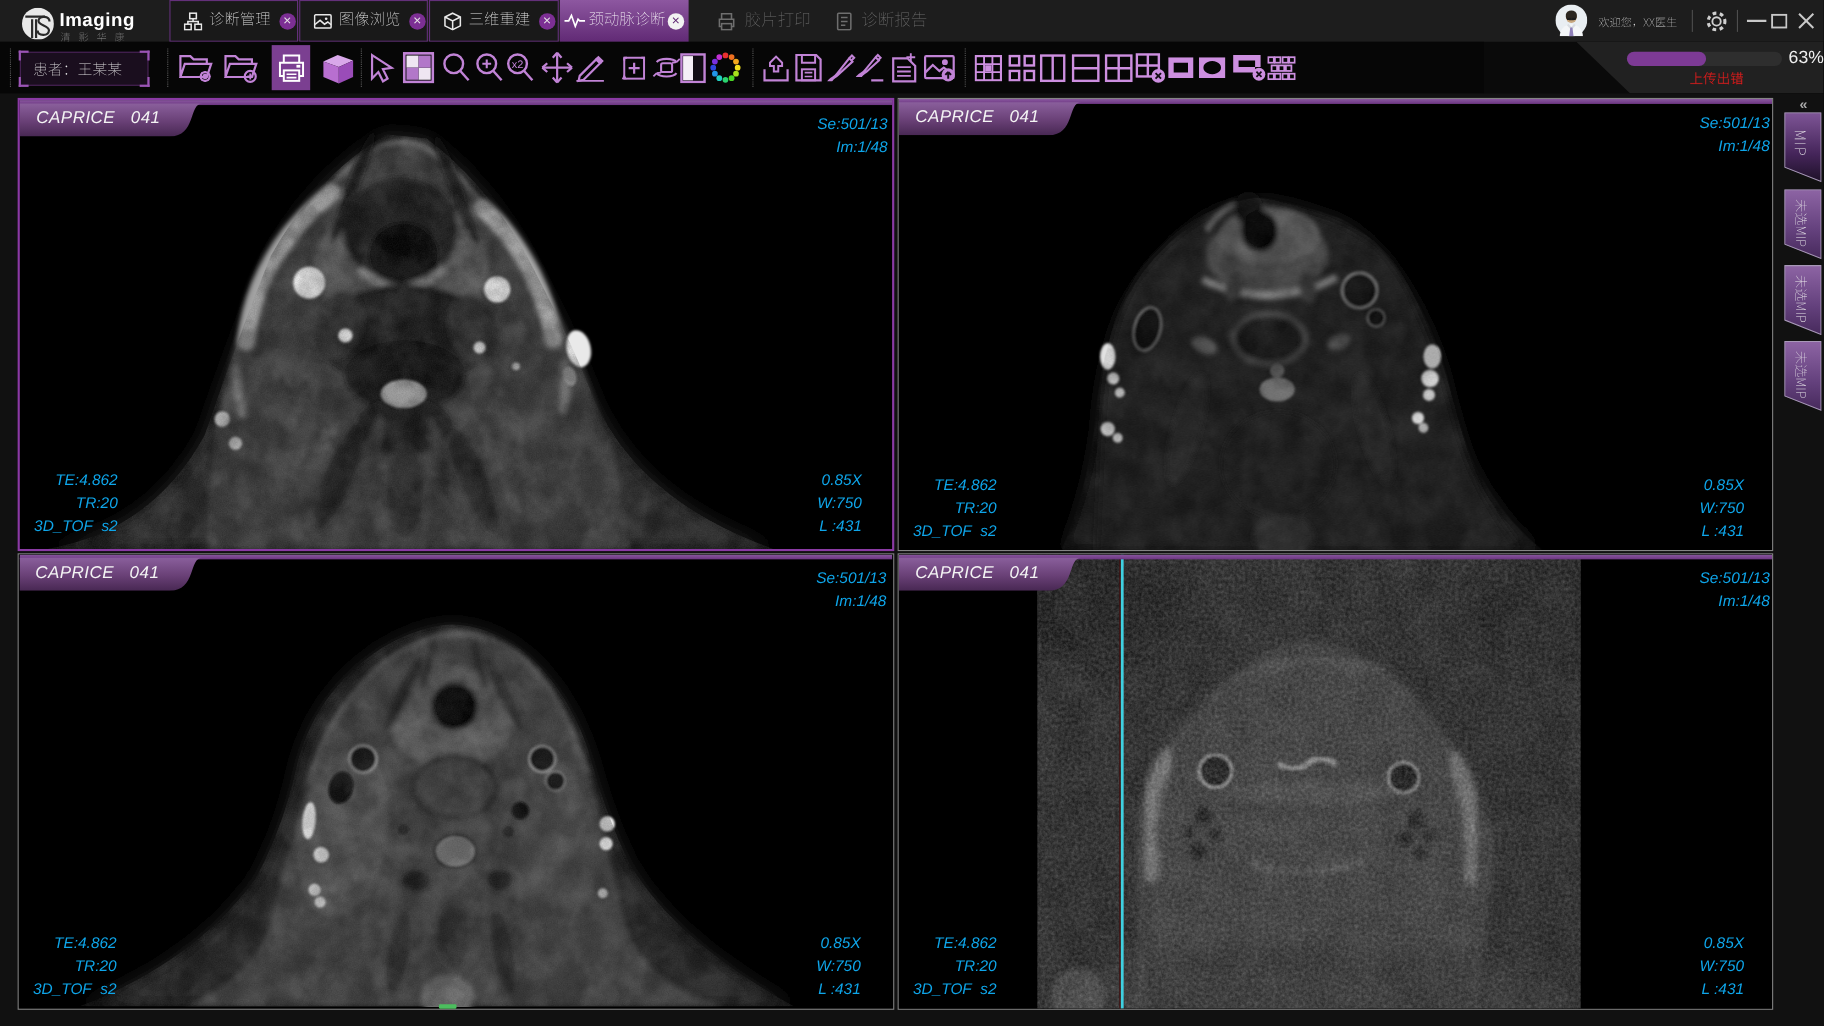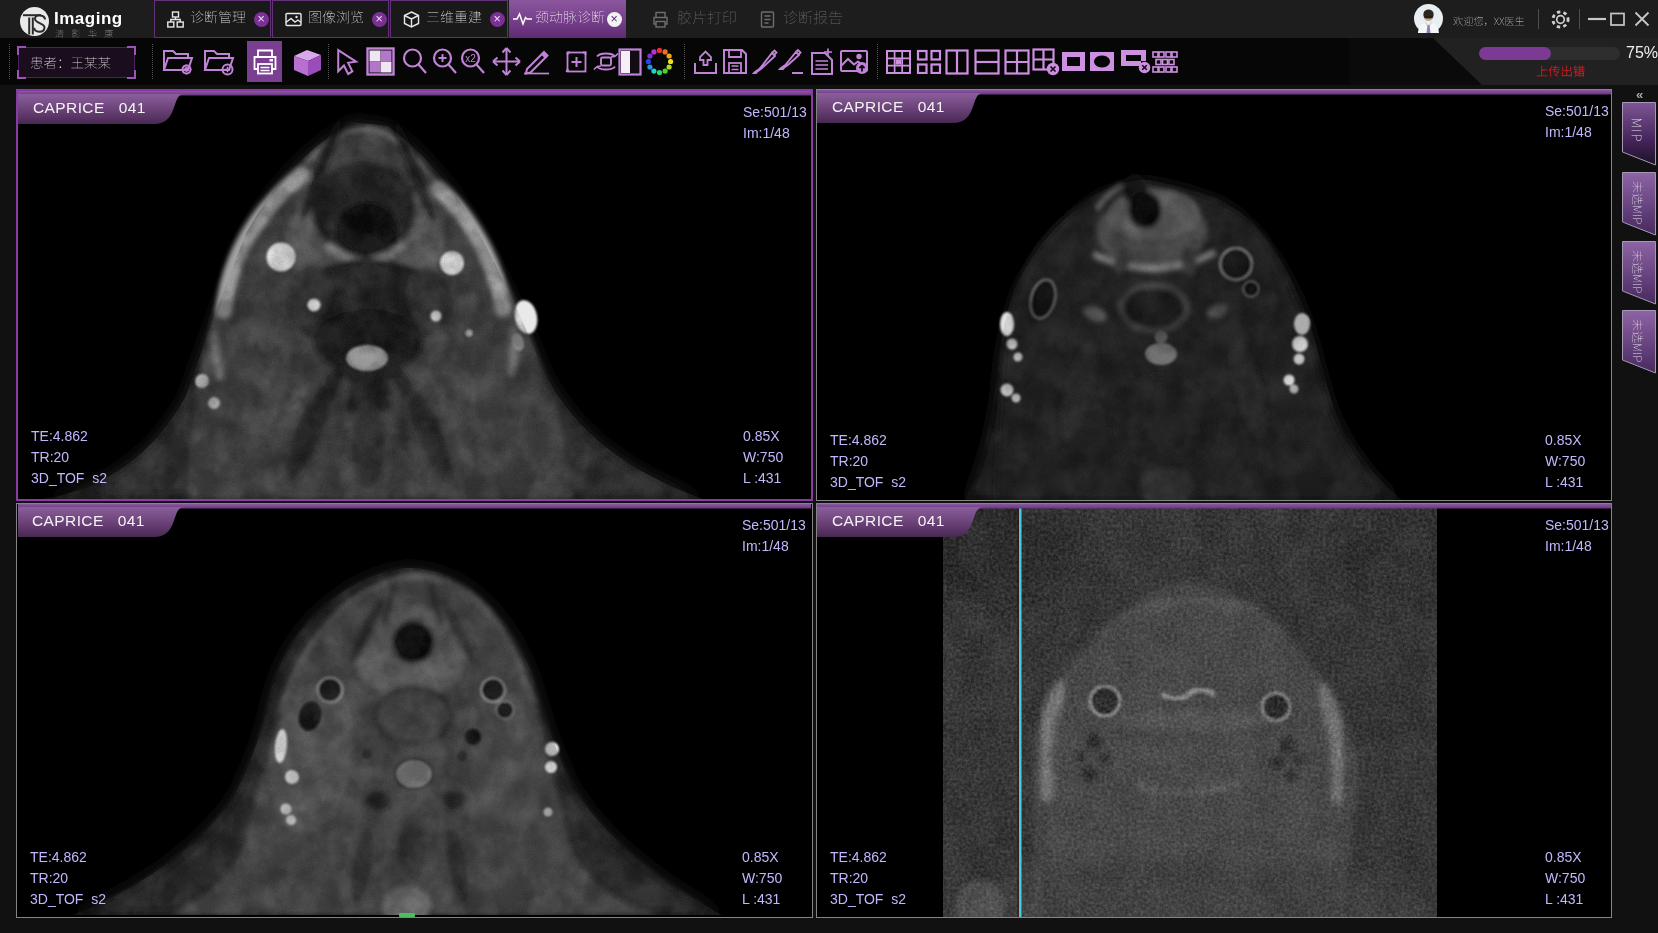--- a/index.html
+++ b/index.html
@@ -40,28 +40,28 @@
 #printbtn { position:absolute; left:247px; top:3px; width:35px; height:41px; background:#7b3f91; display:flex; align-items:center; justify-content:center; }
 #rpanel { position:absolute; left:1433px; top:0; width:225px; height:47px; background:#212121; clip-path:polygon(0 0, 225px 0, 225px 47px, 49px 47px); }
 
 #pbar { position:absolute; left:1479px; top:9px; width:141px; height:13px; background:#2e2e2e; border-radius:7px; }
 #pfill { position:absolute; left:0; top:0; width:72px; height:13px; background:#7d3a95; border-radius:7px; }
 #ppct { position:absolute; left:1626px; top:6px; color:#efefef; font-size:16px; }
 #perr { position:absolute; left:1536px; top:27px; color:#e01f1f; font-size:13px; font-weight:bold; }
 
 
 #main { position:absolute; left:0; top:85px; width:1658px; height:848px; background:#111; }
-.vp { position:absolute; background:#000; overflow:hidden; }
+.vp { position:absolute; background:#000; overflow:hidden;font-style:italic; }
 #vp1 { left:16px; top:4px; width:797px; height:412px; border:2px solid #8a3aa4; }
 #vp2 { left:816px; top:4px; width:796px; height:412px; border:1px solid #848484; }
 #vp3 { left:16px; top:418px; width:797px; height:415px; border:1px solid #848484; }
 #vp4 { left:816px; top:418px; width:796px; height:415px; border:1px solid #848484; }
 .vp .mri { position:absolute; left:0; top:0; }
 .vtab { position:absolute; left:0; top:0; width:100%; height:33px; }
-.inf { position:absolute; color:#c4b5fd; font-size:14px; line-height:21px; }
+.inf { position:absolute; color:#0ea5e9; font-size:14px; line-height:21px;text-align:right; }
 .inf.tr { top:11px; }
 .inf.bl { left:13px; bottom:10px; }
 .inf.br { bottom:10px;margin-top:24px; }
 
 
 #sidebar { position:absolute; left:1612px; top:0; width:46px; height:848px; }
 #collapse { position:absolute; left:24px; top:2px; color:#aaa; font-size:13px; font-weight:bold; letter-spacing:-2px; }
 .stab { position:absolute; left:10px; width:34px; }
 .stab svg { display:block; }
 .stab .tx { position:absolute; color:#f0f0f0; font-size:13px; white-space:nowrap; transform:rotate(90deg); transform-origin:center center; }
@@ -524,21 +524,21 @@
       <rect x="1" y="16" width="5" height="5"></rect>
           <rect x="7" y="16" width="5" height="5"></rect>
           <rect x="14" y="16" width="5" height="5"></rect>
           <rect x="20" y="16" width="5" height="5"></rect>
     </svg>
       </div>
     <div id="rpanel"></div>
     <div id="pbar">
         <div id="pfill"></div>
       </div>
-    <div id="ppct">75%</div>
+    <div id="ppct">63%</div>
     <div id="perr"><svg width="49.2" height="13.8" style="" viewBox="0 0 49.2 13.8">
           <g fill="#e01f1f" stroke="#e01f1f" stroke-width="28" transform="translate(0,10.8) scale(0.012300,-0.012300)">
             <use href="#zg30" x="0"></use>
             <use href="#zg31" x="1000"></use>
             <use href="#zg32" x="2000"></use>
             <use href="#zg33" x="3000"></use>
           </g>
         </svg></div>
   </div>
   <div id="main">

